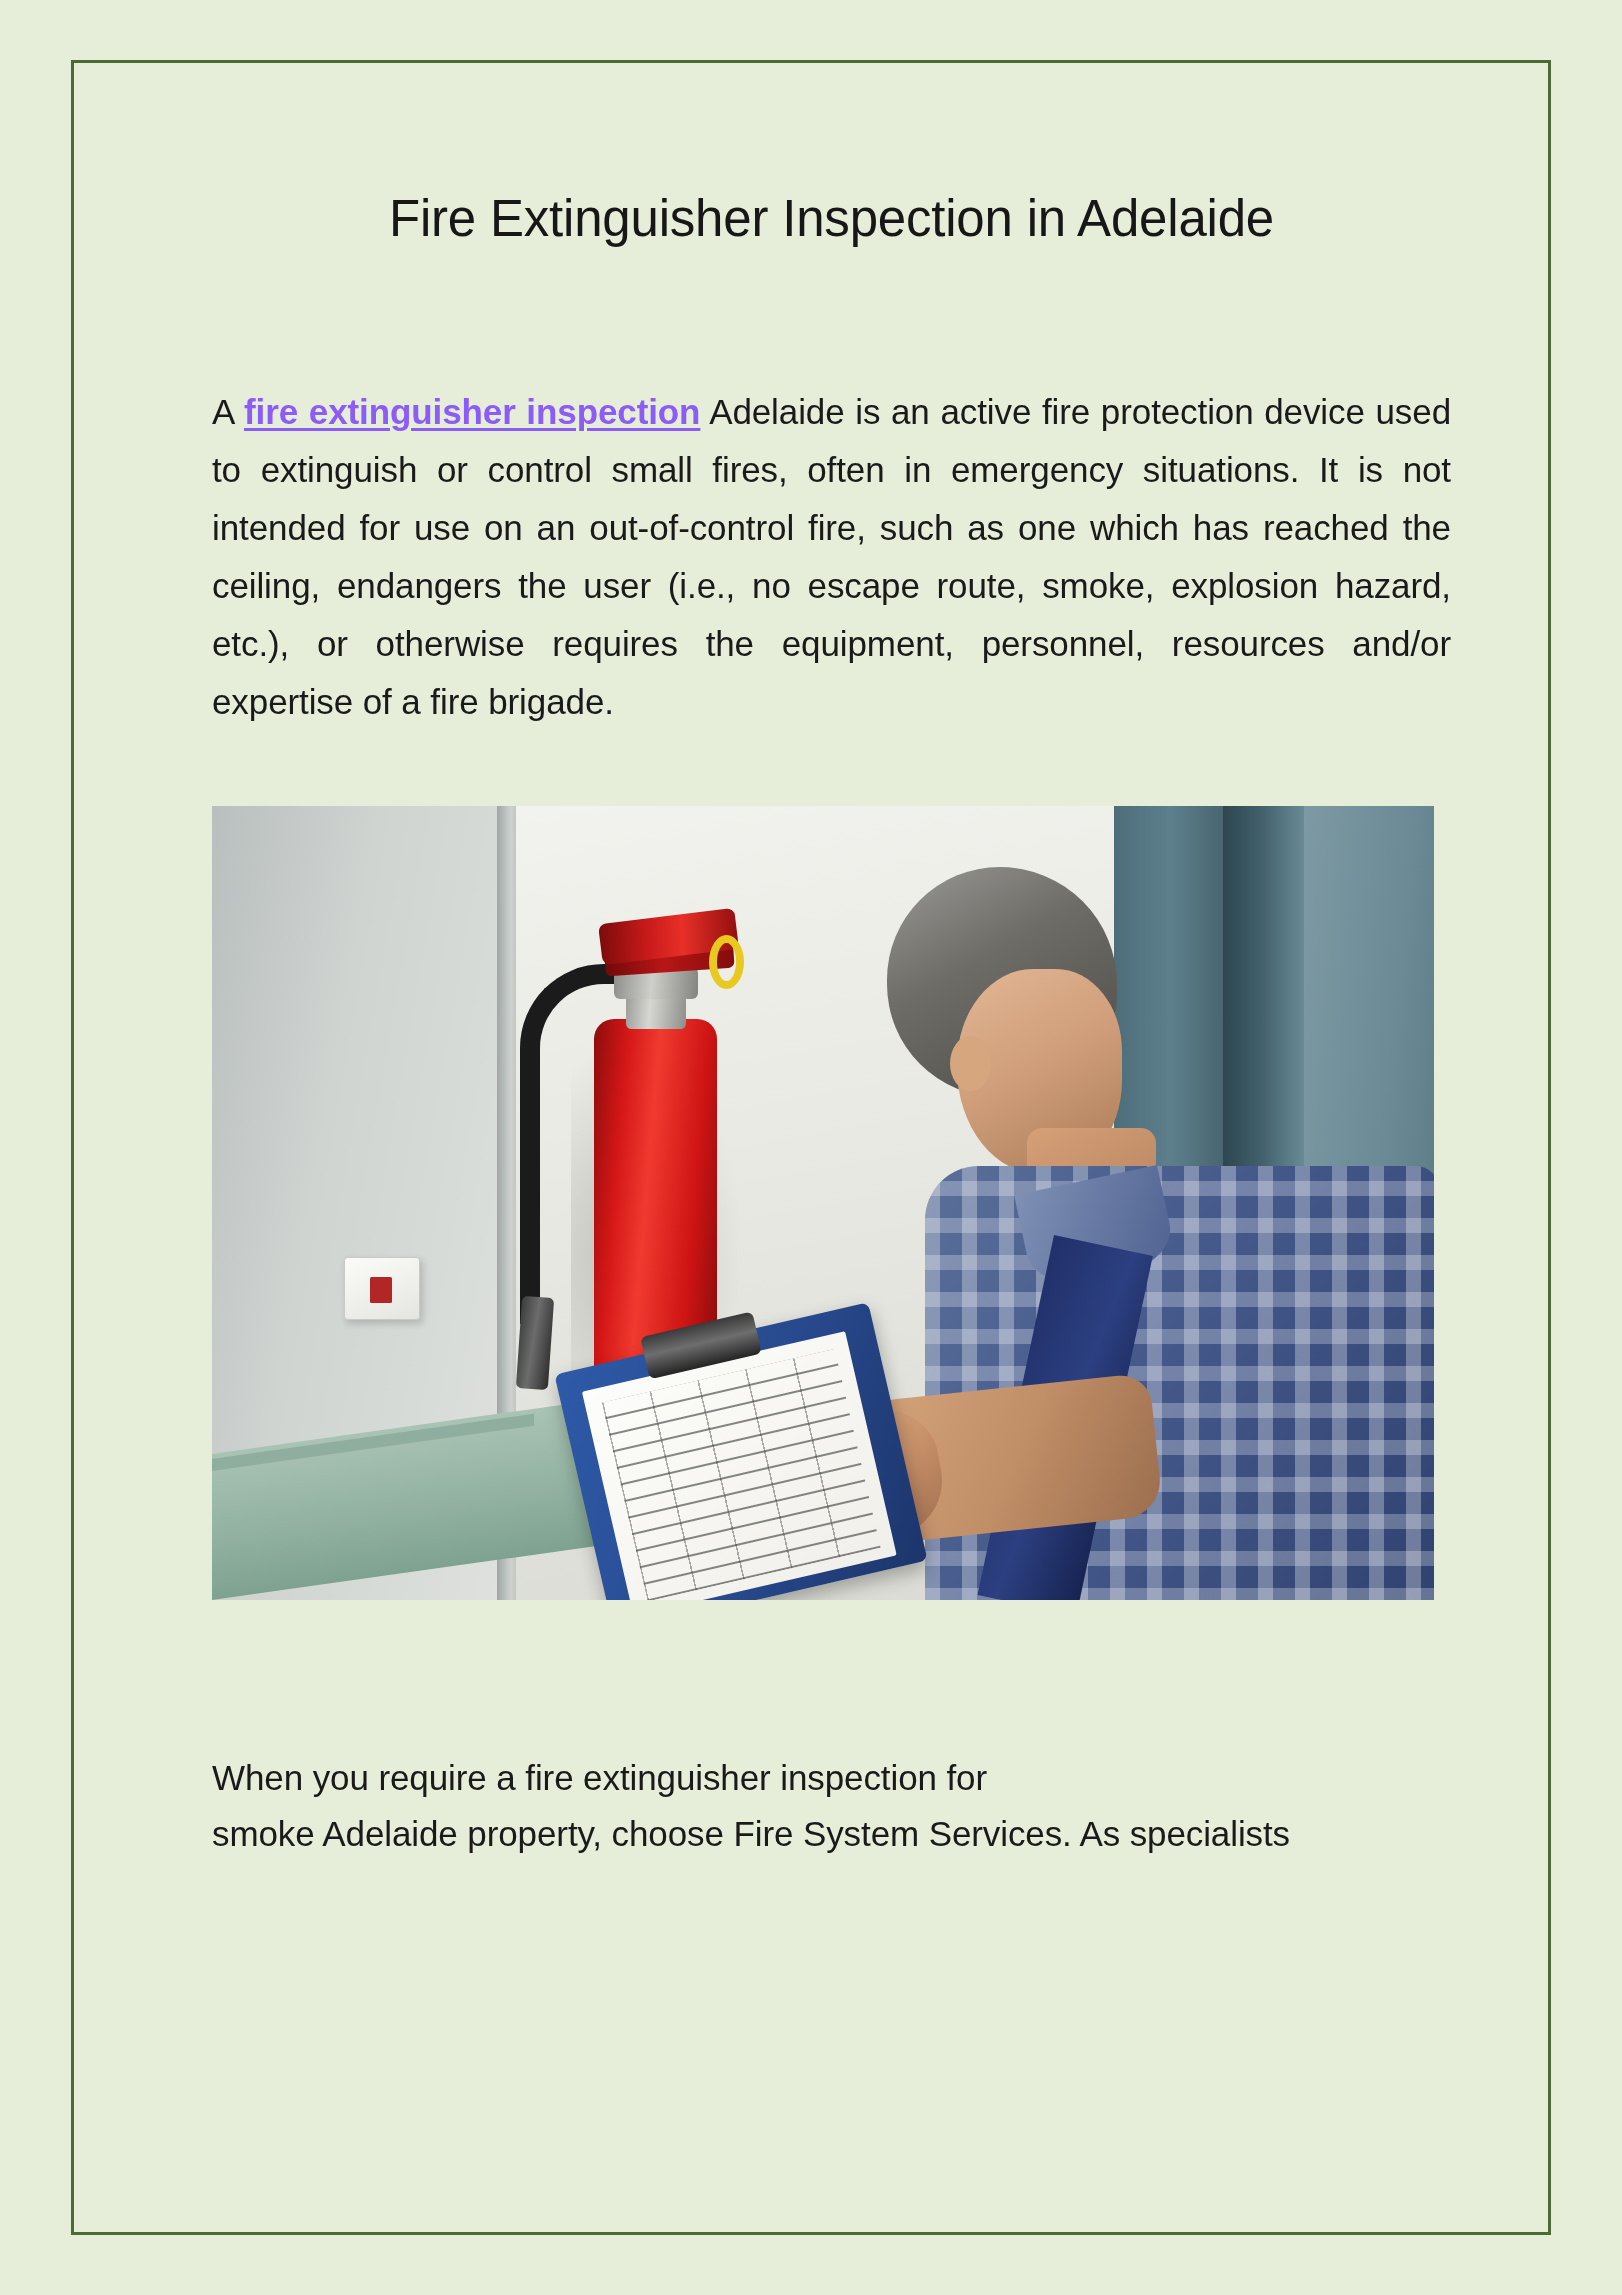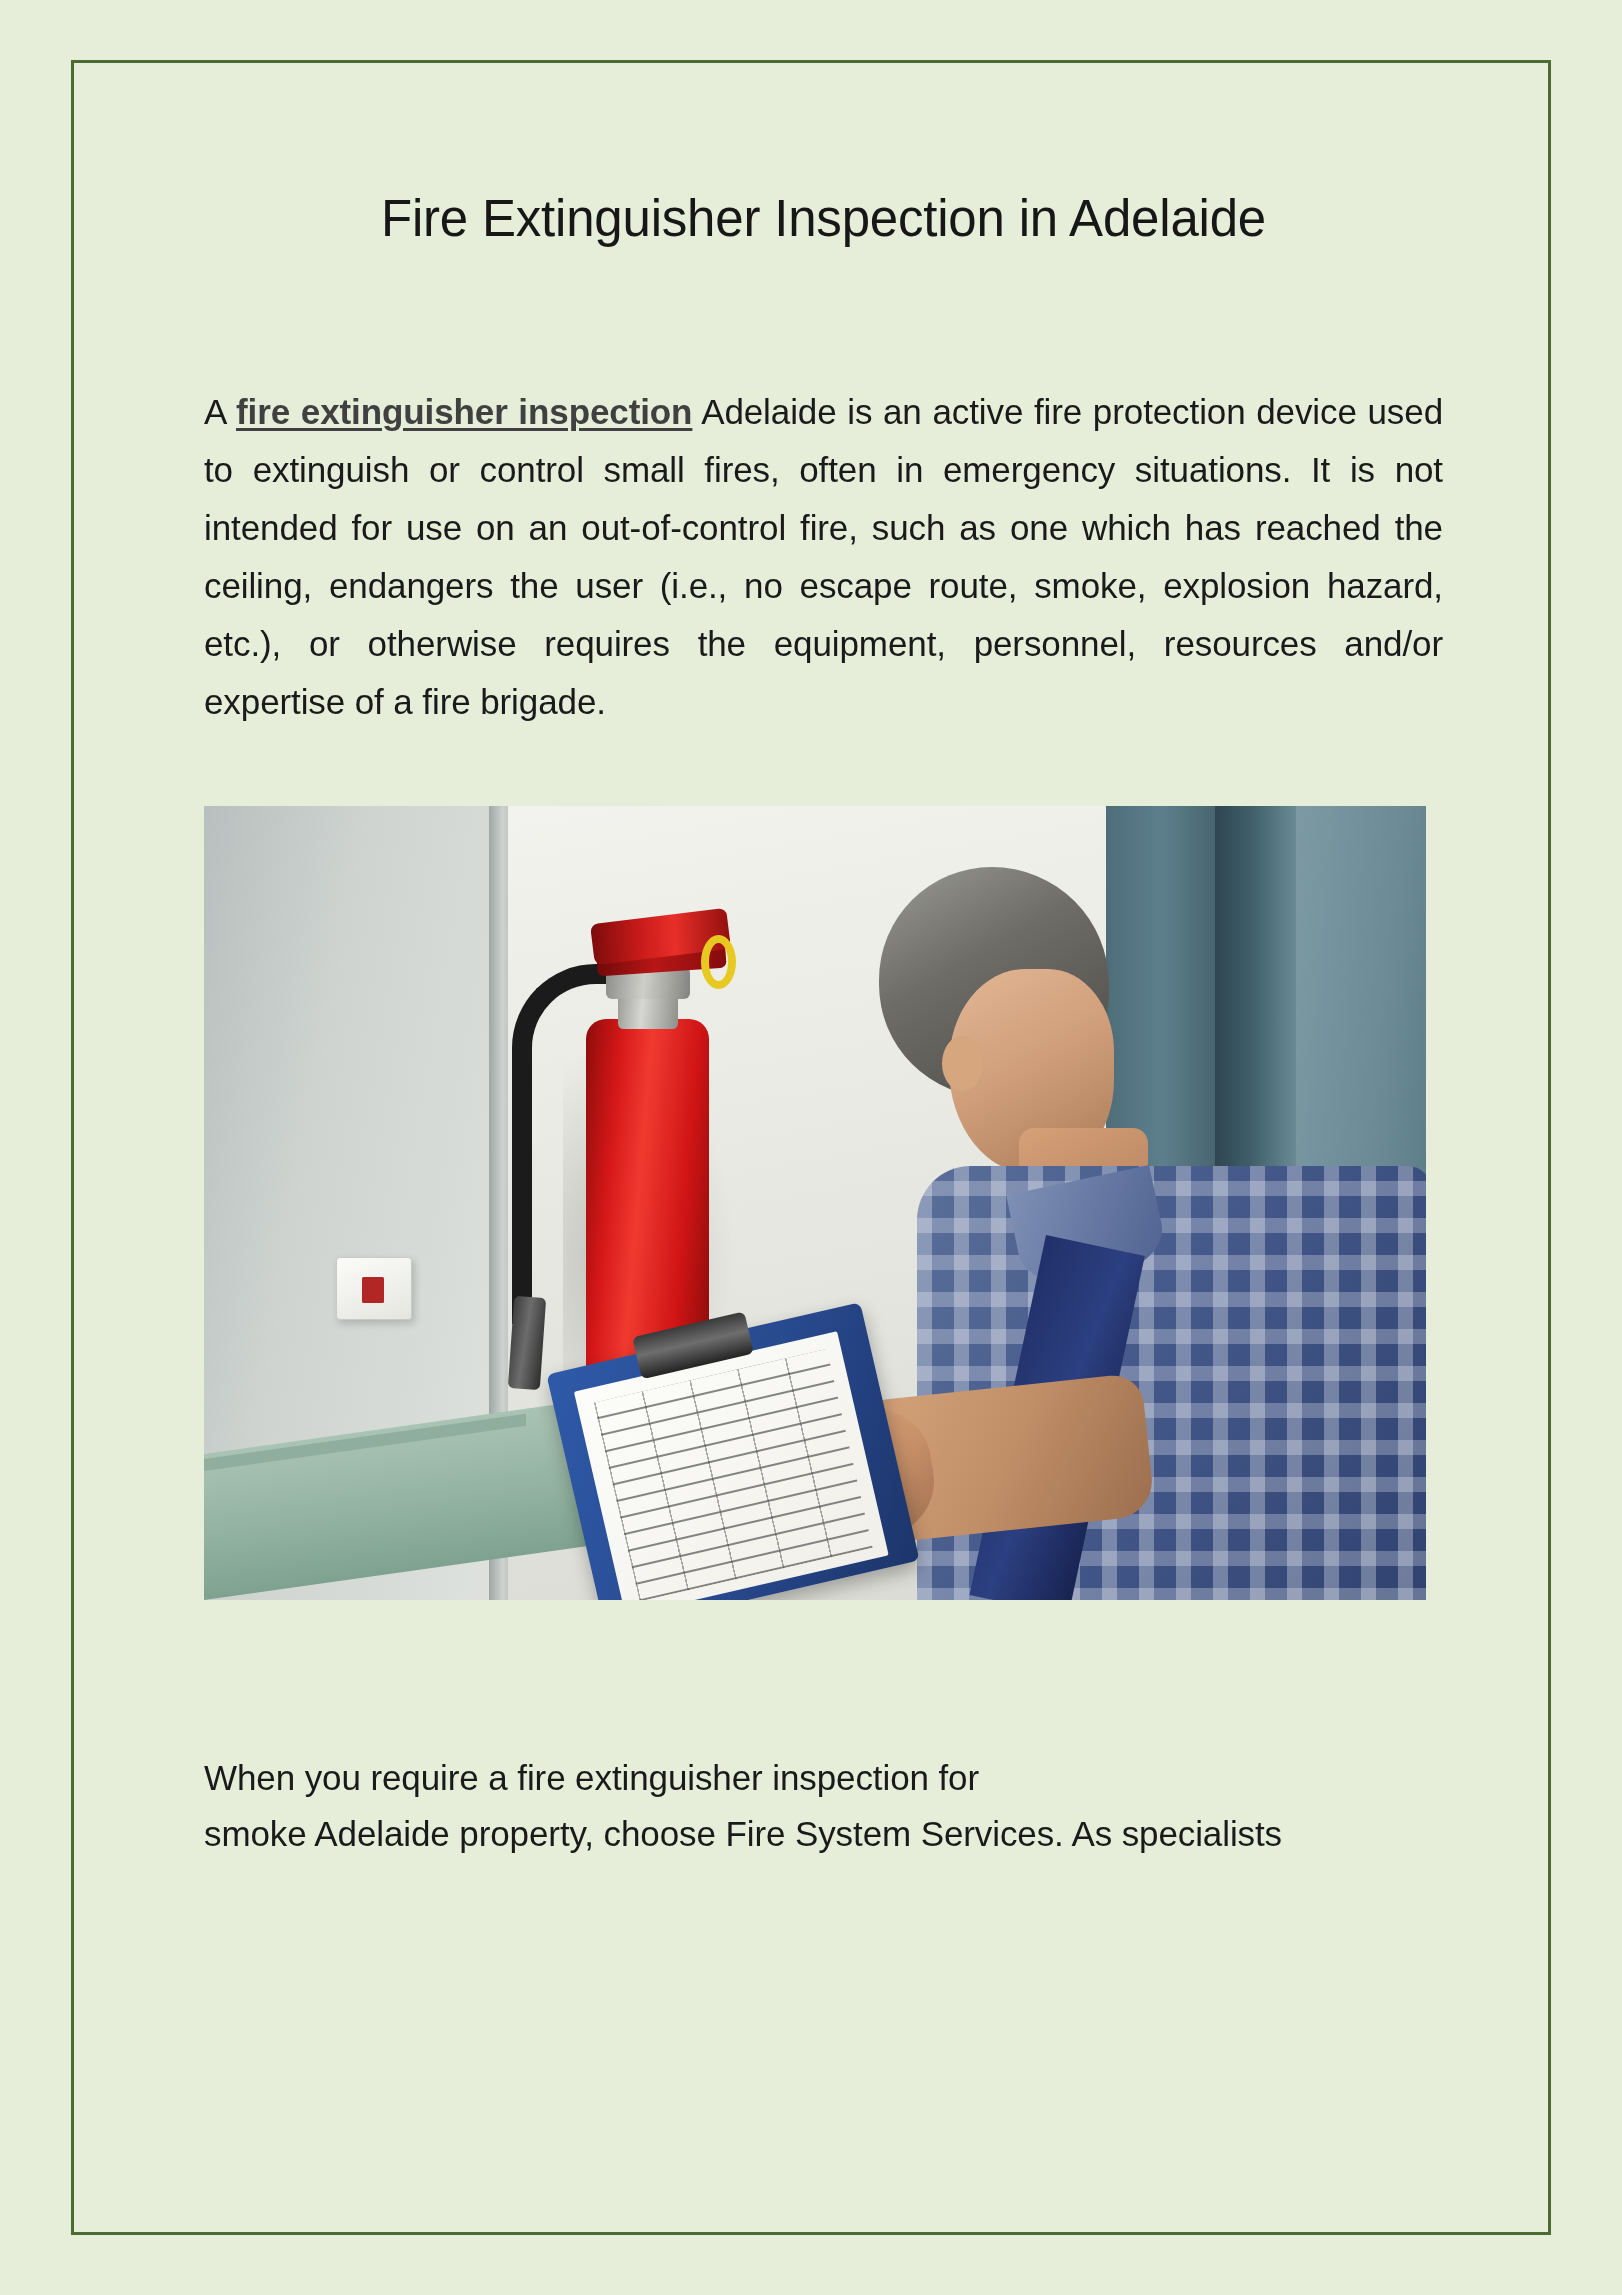--- a/index.html
+++ b/index.html
@@ -27,21 +27,21 @@
     top: 60px;
     right: 71px;
     bottom: 60px;
     border: 3.8px solid #4b6b32;
     box-sizing: border-box;
     pointer-events: none;
   }
 
   .content {
     position: absolute;
-    left: 204px;
+    left: 212px;
     top: 153px;
     width: 1239px;
     box-sizing: border-box;
   }
 
   .doc-title {
     font-size: 51px;
     line-height: 1.25;
     color: #171717;
     text-align: center;
@@ -56,21 +56,21 @@
     padding-top: 132px;
     font-size: 35px;
     line-height: 1.66;
     color: #1a1a1a;
     text-align: justify;
     text-justify: inter-word;
     letter-spacing: -0.1px;
   }
 
   .inline-link {
-    color: #404040;
+    color: #8b5cf6;
     font-weight: bold;
     text-underline-offset: 3.8px;
     text-decoration-thickness: 3.1px;
   }
 
   .figure {
     margin: 0;
     padding-top: 75px;
   }
 

